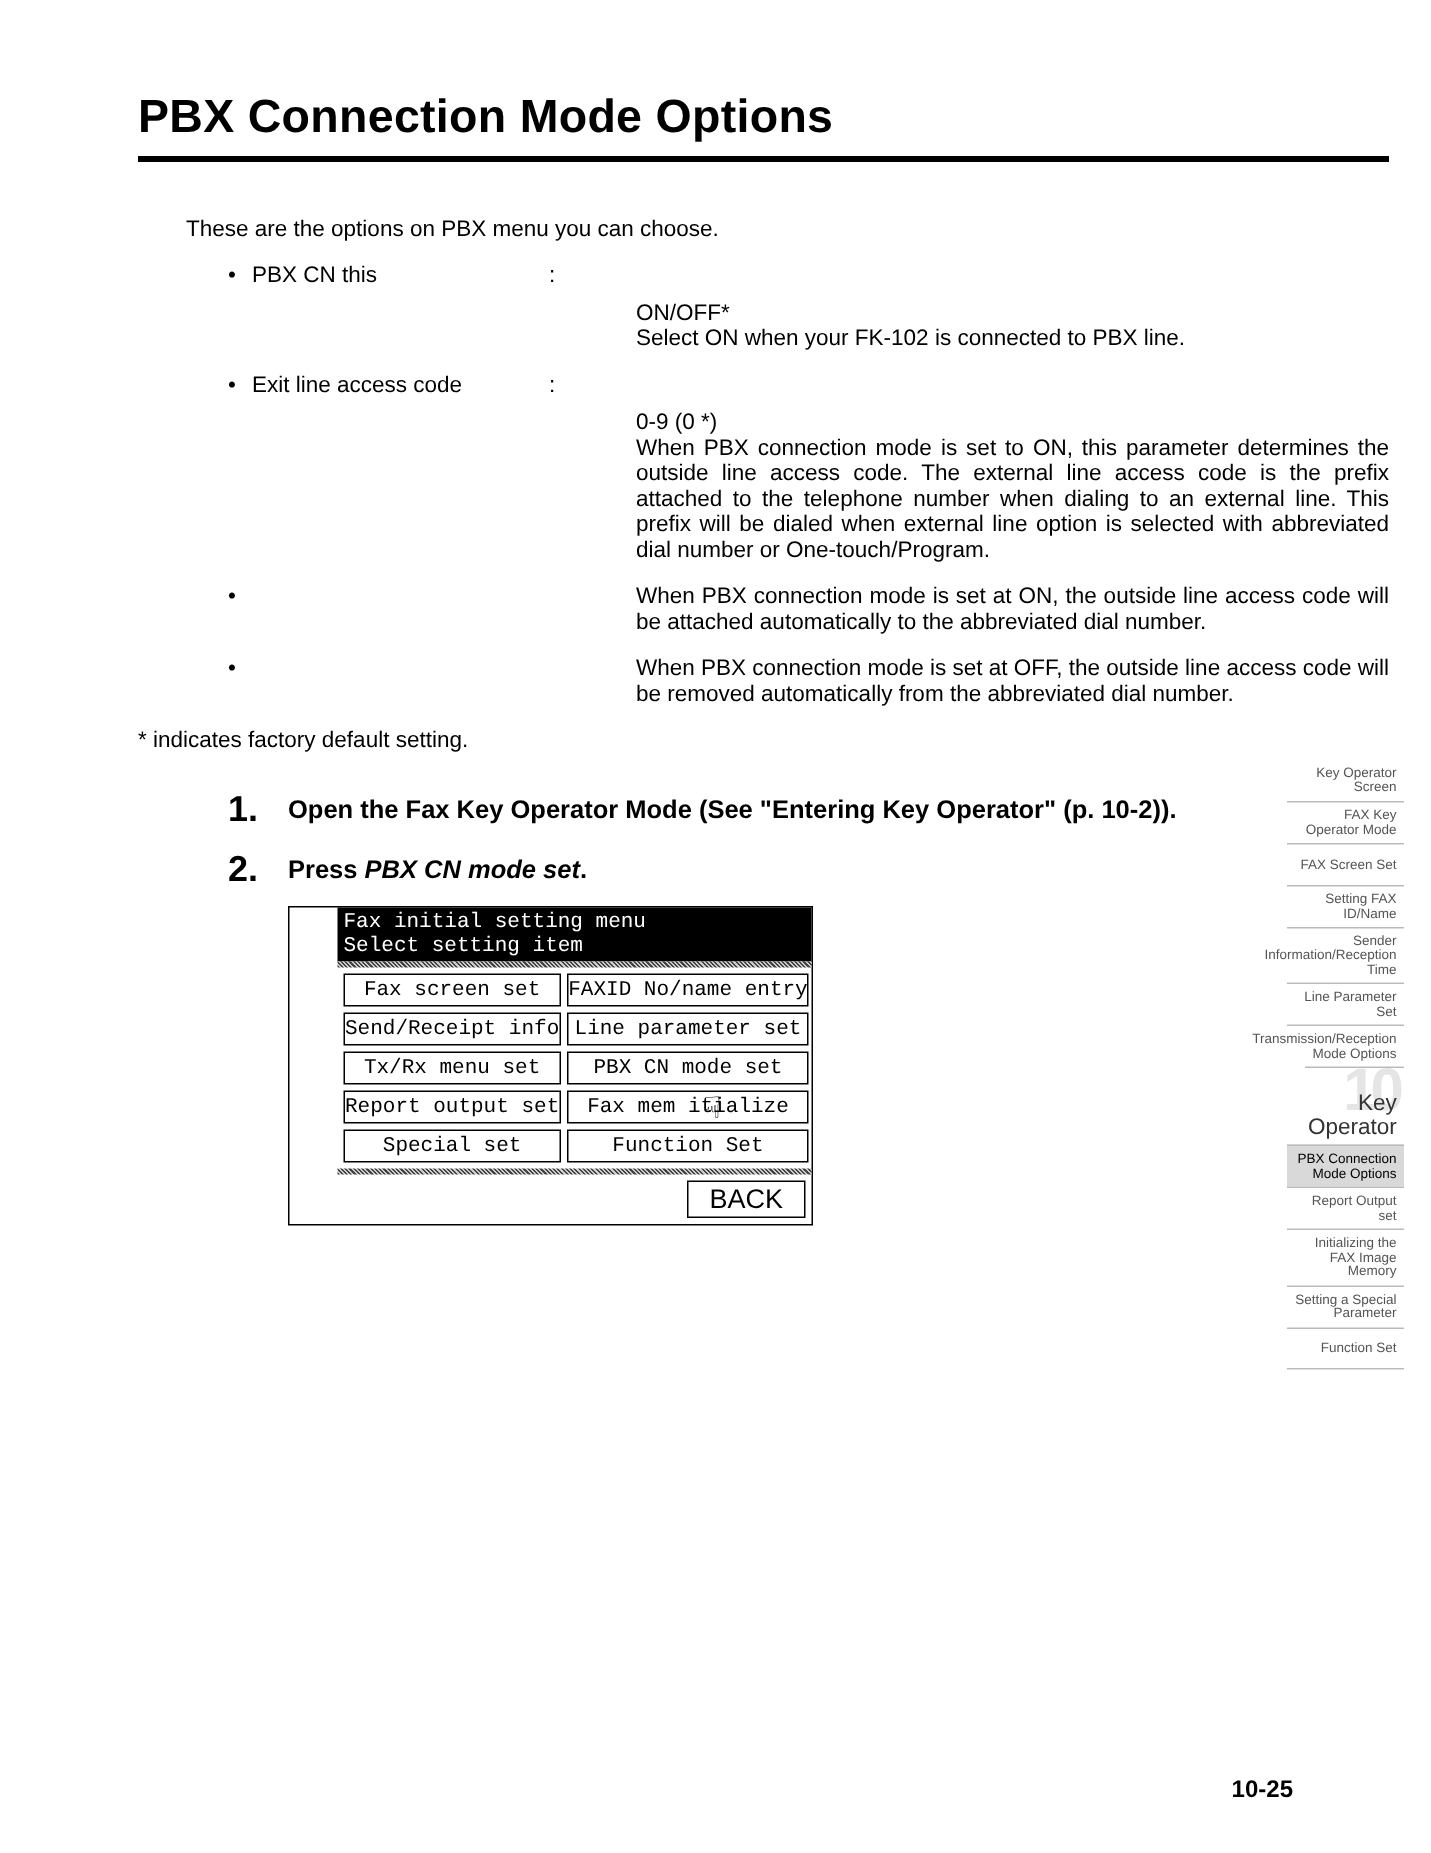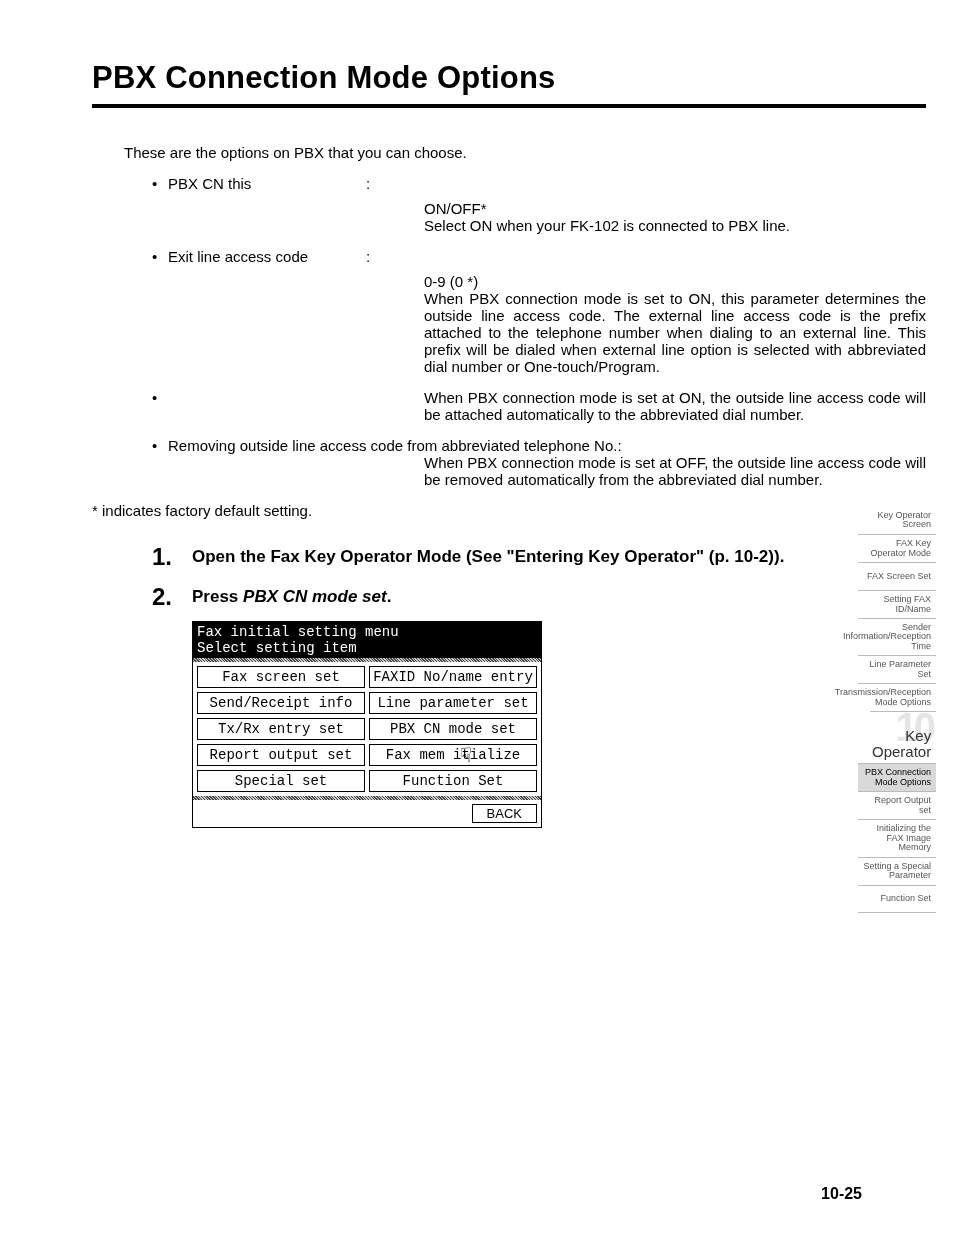--- a/index.html
+++ b/index.html
@@ -81,20 +81,21 @@
   }
   .step-text { font-size: 17px; font-weight: bold; }
   .step-text em { font-style: italic; }
   .screen {
     width: 350px;
     border: 1px solid #000;
     margin-top: 14px;
     font-family: "Courier New", monospace;
     font-size: 14px;
     background: #fff;
+    padding-left: 32px;
   }
   .screen-header {
     background: #000;
     color: #fff;
     padding: 2px 4px;
     line-height: 1.15;
   }
   .screen-divider {
     height: 4px;
     background: repeating-linear-gradient(45deg,#444 0 1px,#ccc 1px 2px);
@@ -120,21 +121,21 @@
   }
   .screen-footer {
     display:flex;
     justify-content:flex-end;
     padding:4px;
   }
   .back-btn {
     border:1px solid #000;
     padding: 1px 14px;
     font-family: Arial, sans-serif;
-    font-size: 13px;
+    font-size: 18px;
   }
   .finger {
     position:absolute;
     font-size: 20px;
     left: 90px;
     top: -2px;
     pointer-events:none;
   }
   .finger2 {
     position:absolute;
@@ -200,21 +201,21 @@
     font-weight: bold;
   }
 </style>
 </head>
 <body>
 
 <div class="page">
   <h1 class="title">PBX Connection Mode Options</h1>
   <hr class="hr">
 
-  <p class="intro">These are the options on PBX that you can choose.</p>
+  <p class="intro">These are the options on PBX menu you can choose.</p>
 
   <ul class="opt-list">
     <li class="opt-item">
       <div class="opt-row">
         <span class="opt-label">PBX CN this</span>
         <span class="opt-colon">:</span>
         <span class="opt-body">
           <span class="val">ON/OFF*</span>
           <span class="desc">Select ON when your FK-102 is connected to PBX line.</span>
         </span>
@@ -227,21 +228,20 @@
         <span class="opt-body">
           <span class="val">0-9 (0 *)</span>
           <span class="desc">When PBX connection mode is set to ON, this parameter determines the outside line access code. The external line access code is the prefix attached to the telephone number when dialing to an external line. This prefix will be dialed when external line option is selected with abbreviated dial number or One-touch/Program.</span>
         </span>
       </div>
     </li>
     <li class="opt-item opt-item-full">
       <span class="full-body">When PBX connection mode is set at ON, the outside line access code will be attached automatically to the abbreviated dial number.</span>
     </li>
     <li class="opt-item opt-item-full">
-      <span class="full-label">Removing outside line access code from abbreviated telephone No.:</span>
       <span class="full-body">When PBX connection mode is set at OFF, the outside line access code will be removed automatically from the abbreviated dial number.</span>
     </li>
   </ul>
 
   <p class="footnote">* indicates factory default setting.</p>
 
   <ol class="steps">
     <li>
       <span class="step-text">Open the Fax Key Operator Mode (See "Entering Key Operator" (p. 10-2)).</span>
     </li>
@@ -254,21 +254,21 @@
         <div class="screen-header">
           <div>Fax initial setting menu</div>
           <div>Select setting item</div>
         </div>
         <div class="screen-divider"></div>
         <div class="screen-grid">
           <div class="sbtn">Fax screen set</div>
           <div class="sbtn">FAXID No/name entry</div>
           <div class="sbtn">Send/Receipt info</div>
           <div class="sbtn">Line parameter set</div>
-          <div class="sbtn">Tx/Rx entry set</div>
+          <div class="sbtn">Tx/Rx menu set</div>
           <div class="sbtn">PBX CN mode set</div>
           <div class="sbtn">Report output set</div>
           <div class="sbtn">
             <span>Fax mem    itialize</span>
             <span class="finger">☟</span>
           </div>
           <div class="sbtn single">Special set</div>
           <div class="sbtn">
             <span>Function Set</span>
             <span class="finger2"></span>

